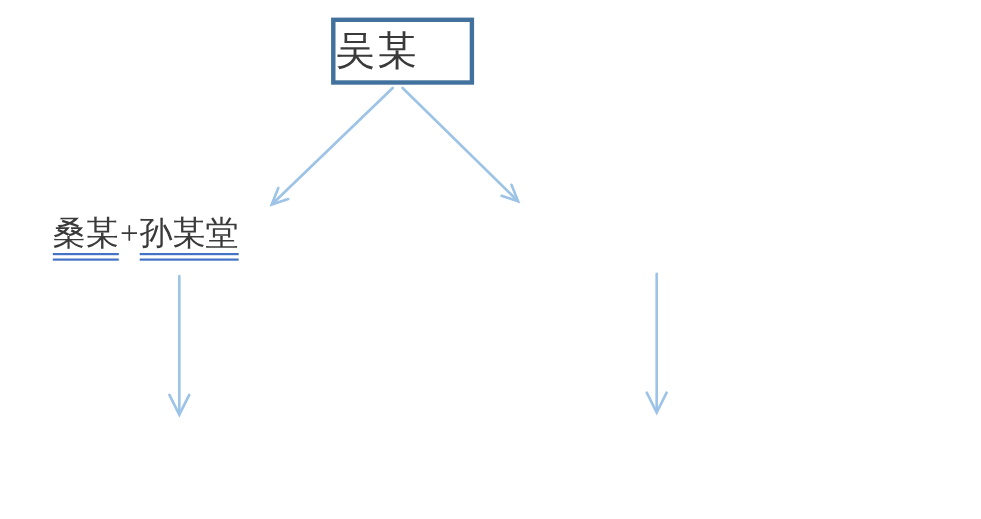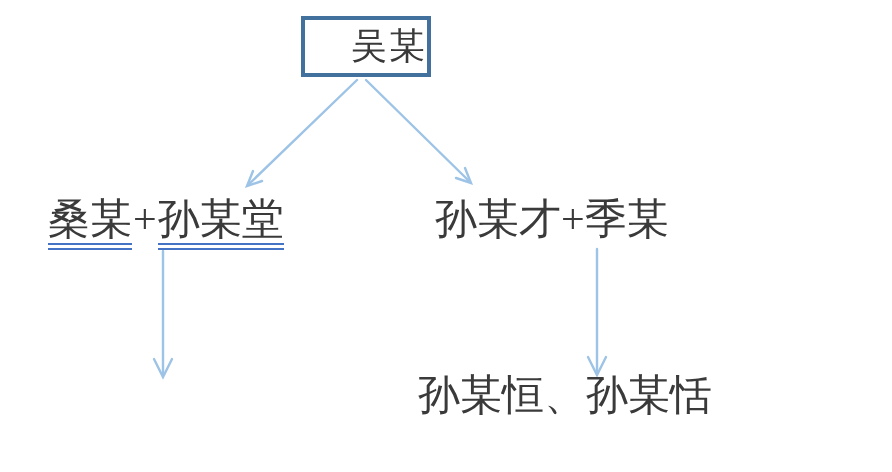--- a/index.html
+++ b/index.html
@@ -18,35 +18,35 @@
   }
   .arrow-layer {
     position: absolute;
     left: 0; top: 0;
     width: 892px; height: 472px;
     pointer-events: none;
   }
   .node {
     position: absolute;
     white-space: nowrap;
-    font-size: 42px;
+    font-size: 30px;
     line-height: 1.1;
     color: var(--text, #3a3a3a);
     text-align: center;
   }
   .root-box {
     position: absolute;
     left: 301px; top: 16px;
     width: 130px; height: 61px;
     box-sizing: border-box;
     border: 4px solid var(--box-border, #41719C);
     background: #ffffff;
     display: flex;
     align-items: center;
-    justify-content: flex-end;
+    justify-content: flex-start;
     font-size: 36px;
     letter-spacing: 2px;
   }
   .couple-left  { left: 48px;  top: 196px; }
   .couple-right { left: 435px; top: 196px; }
   .child-left   { left: 93px;  top: 372px; }
   .child-right  { left: 418px; top: 372px; }
   .u {
     border-bottom: 7px double var(--underline, #4472C4);
     padding-bottom: 1px;
@@ -88,22 +88,16 @@
   </svg>
 
   <div class="root-box">
     <span>吴某</span>
   </div>
 
   <div class="node couple-left">
     <span class="u">桑某</span><span class="plus">+</span><span class="u">孙某堂</span>
   </div>
 
-  <div class="node couple-right">
-    <span>孙某才+季某</span>
-  </div>
 
 
-  <div class="node child-right">
-    <span>孙某恒、孙某恬</span>
-  </div>
 
 </div>
 
 </body></html>

